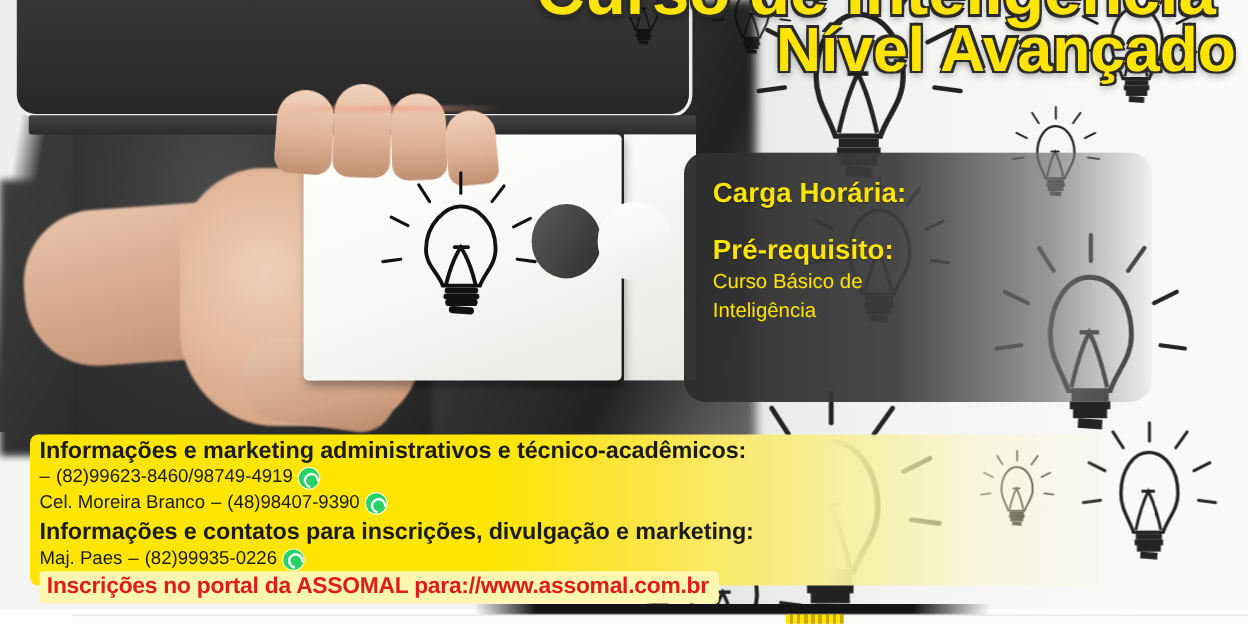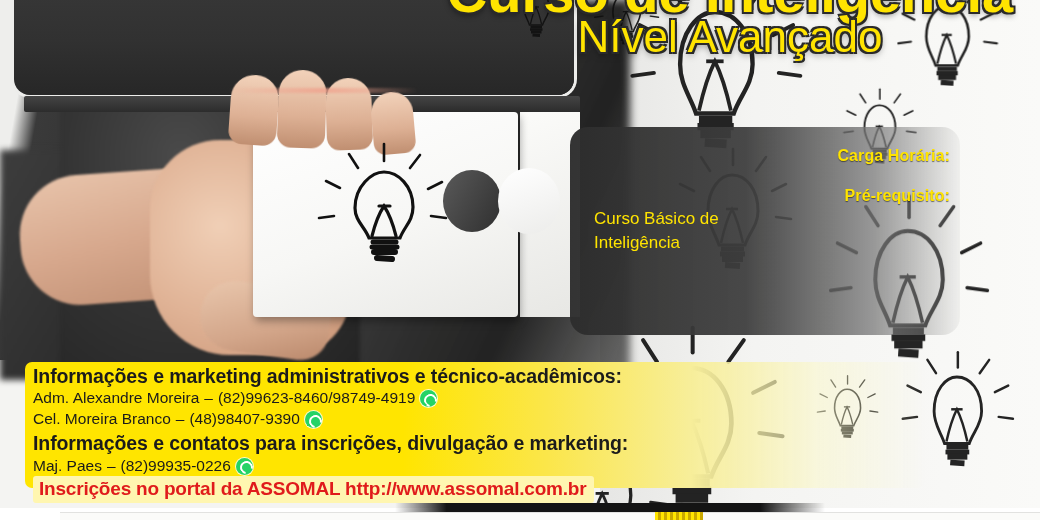--- a/index.html
+++ b/index.html
@@ -121,43 +121,43 @@
   .doodles{position:absolute;left:0;top:0;width:1040px;height:520px;}
 
   
   .info-panel{
     position:absolute;left:570px;top:127px;width:390px;height:208px;
     border-radius:18px;
     background:linear-gradient(90deg,rgba(45,45,45,.97) 0%,rgba(62,62,62,.95) 45%,rgba(120,120,120,.75) 78%,rgba(200,200,198,.18) 100%);
   }
   .info-inner{position:absolute;left:24px;top:20px;right:10px;}
   .info-h{
-    color:#FFE400;font-weight:bold;font-size:16px;line-height:1.15;
-    text-shadow:0 1px 1px rgba(0,0,0,.5);letter-spacing:.1px;text-align:right;
+    color:#FFE400;font-weight:bold;font-size:23px;line-height:1.15;
+    text-shadow:0 1px 1px rgba(0,0,0,.5);letter-spacing:.1px;
   }
   .info-sub{
     color:#FFE400;font-size:17px;line-height:1.28;margin-top:2px;font-weight:normal;
   }
   .info-gap{height:22px;}
 
   
   .title-line1{
     position:absolute;left:430px;top:-40px;width:600px;
     text-align:center;
     font-size:56px;font-weight:bold;color:#FFE400;
     text-shadow:
       -2px -2px 0 #2a2a2a, 2px -2px 0 #2a2a2a,
       -2px 2px 0 #2a2a2a, 2px 2px 0 #2a2a2a,
       0 3px 6px rgba(0,0,0,.45);
     white-space:nowrap;
   }
   .title-line2{
     position:absolute;left:430px;top:12px;width:600px;
-    text-align:center;
-    font-size:44px;font-weight:normal;color:#FFE400;
+    text-align:right;
+    font-size:52px;font-weight:bold;color:#FFE400;
     text-shadow:
       -2px -2px 0 #2a2a2a, 2px -2px 0 #2a2a2a,
       -2px 2px 0 #2a2a2a, 2px 2px 0 #2a2a2a,
       0 3px 7px rgba(0,0,0,.5);
     white-space:nowrap;
   }
 
   
   .contact-banner{
     position:absolute;left:25px;top:362px;width:900px;height:126px;
@@ -319,21 +319,20 @@
       <div class="info-sub">Inteligência</div>
     </div>
   </div>
 
   <div class="contact-banner"></div>
   <div class="contact-inner">
 
     <div class="c-head">Informações e marketing administrativos e técnico-acadêmicos:</div>
 
     <div class="c-line">
-      <span>Adm. Alexandre Moreira</span>
       <span>–</span>
       <span>(82)99623-8460/98749-4919</span>
       <span class="wa"></span>
     </div>
 
     <div class="c-line">
       <span>Cel. Moreira Branco</span>
       <span>–</span>
       <span>(48)98407-9390</span>
       <span class="wa"></span>
@@ -343,21 +342,21 @@
 
     <div class="c-line">
       <span>Maj. Paes</span>
       <span>–</span>
       <span>(82)99935-0226</span>
       <span class="wa"></span>
     </div>
   </div>
 
   <div class="enroll">
-    <span>Inscrições no portal da ASSOMAL http://www.assomal.com.br</span>
+    <span>Inscrições no portal da ASSOMAL para://www.assomal.com.br</span>
   </div>
 
   <div class="bottom-sliver"></div>
   <div class="bottom-dark"></div>
   <div class="bottom-card"></div>
   <div class="bottom-yellowbit"></div>
 
 </div>
 
 </body></html>

